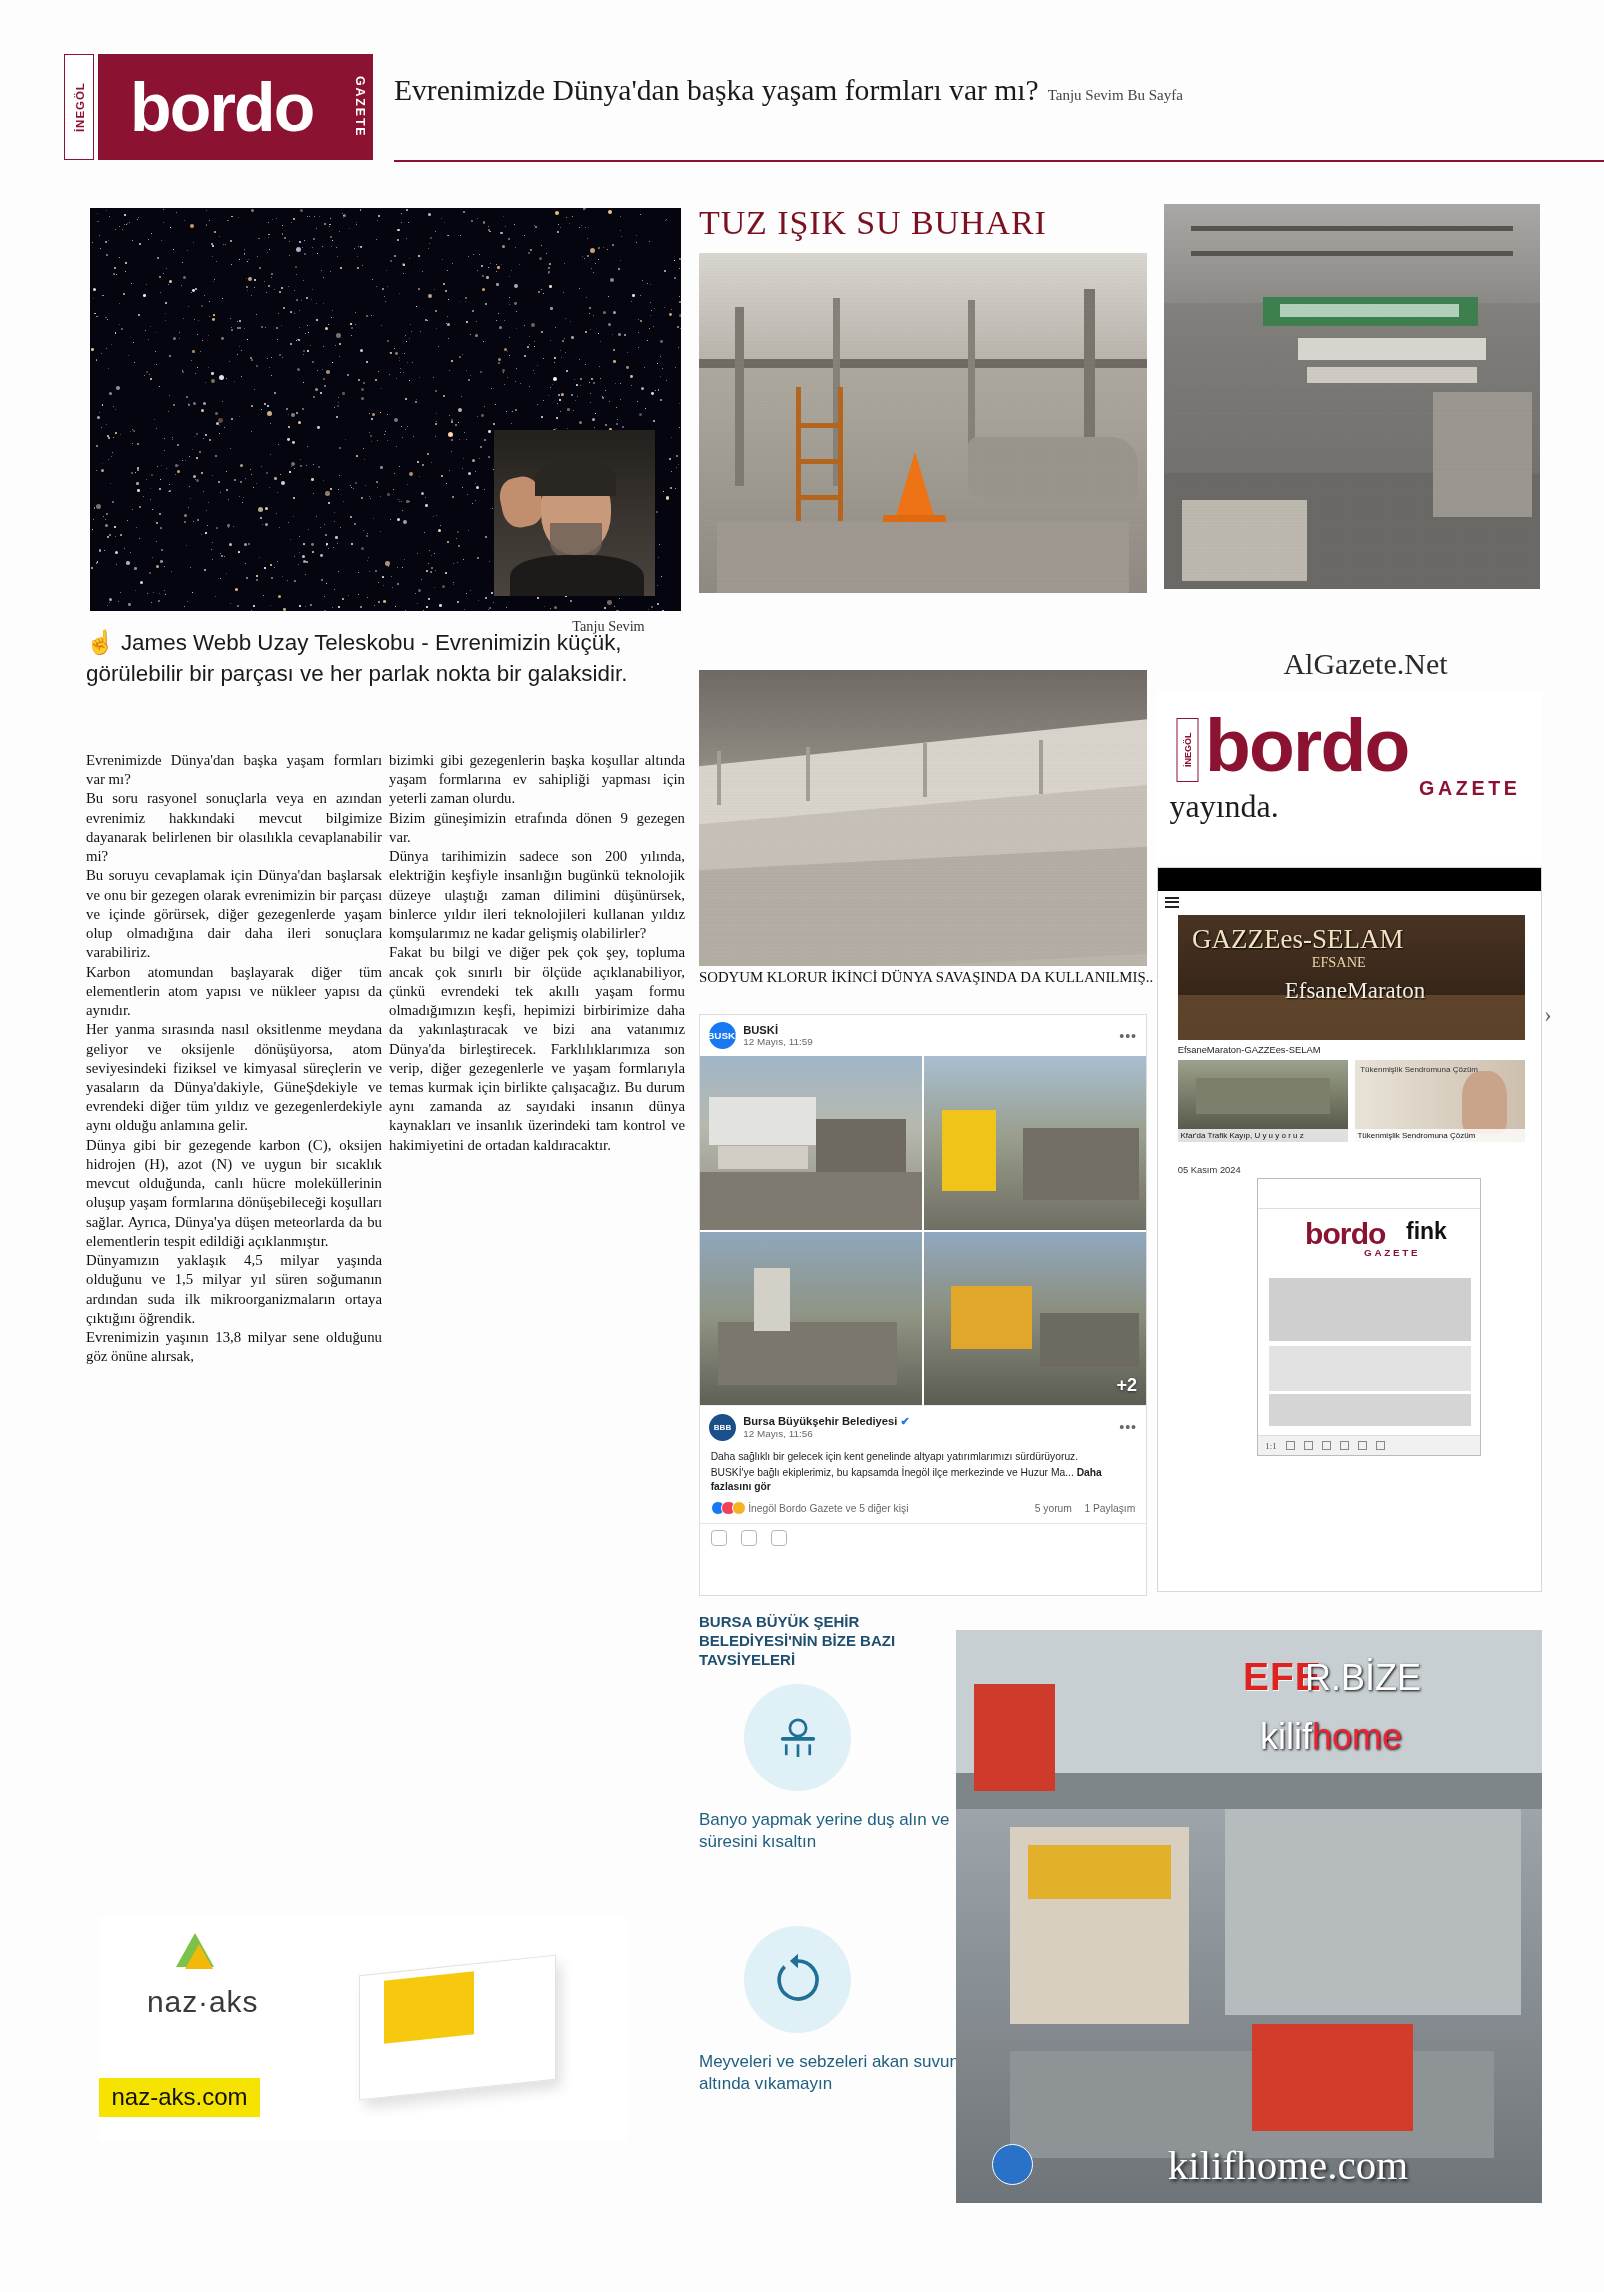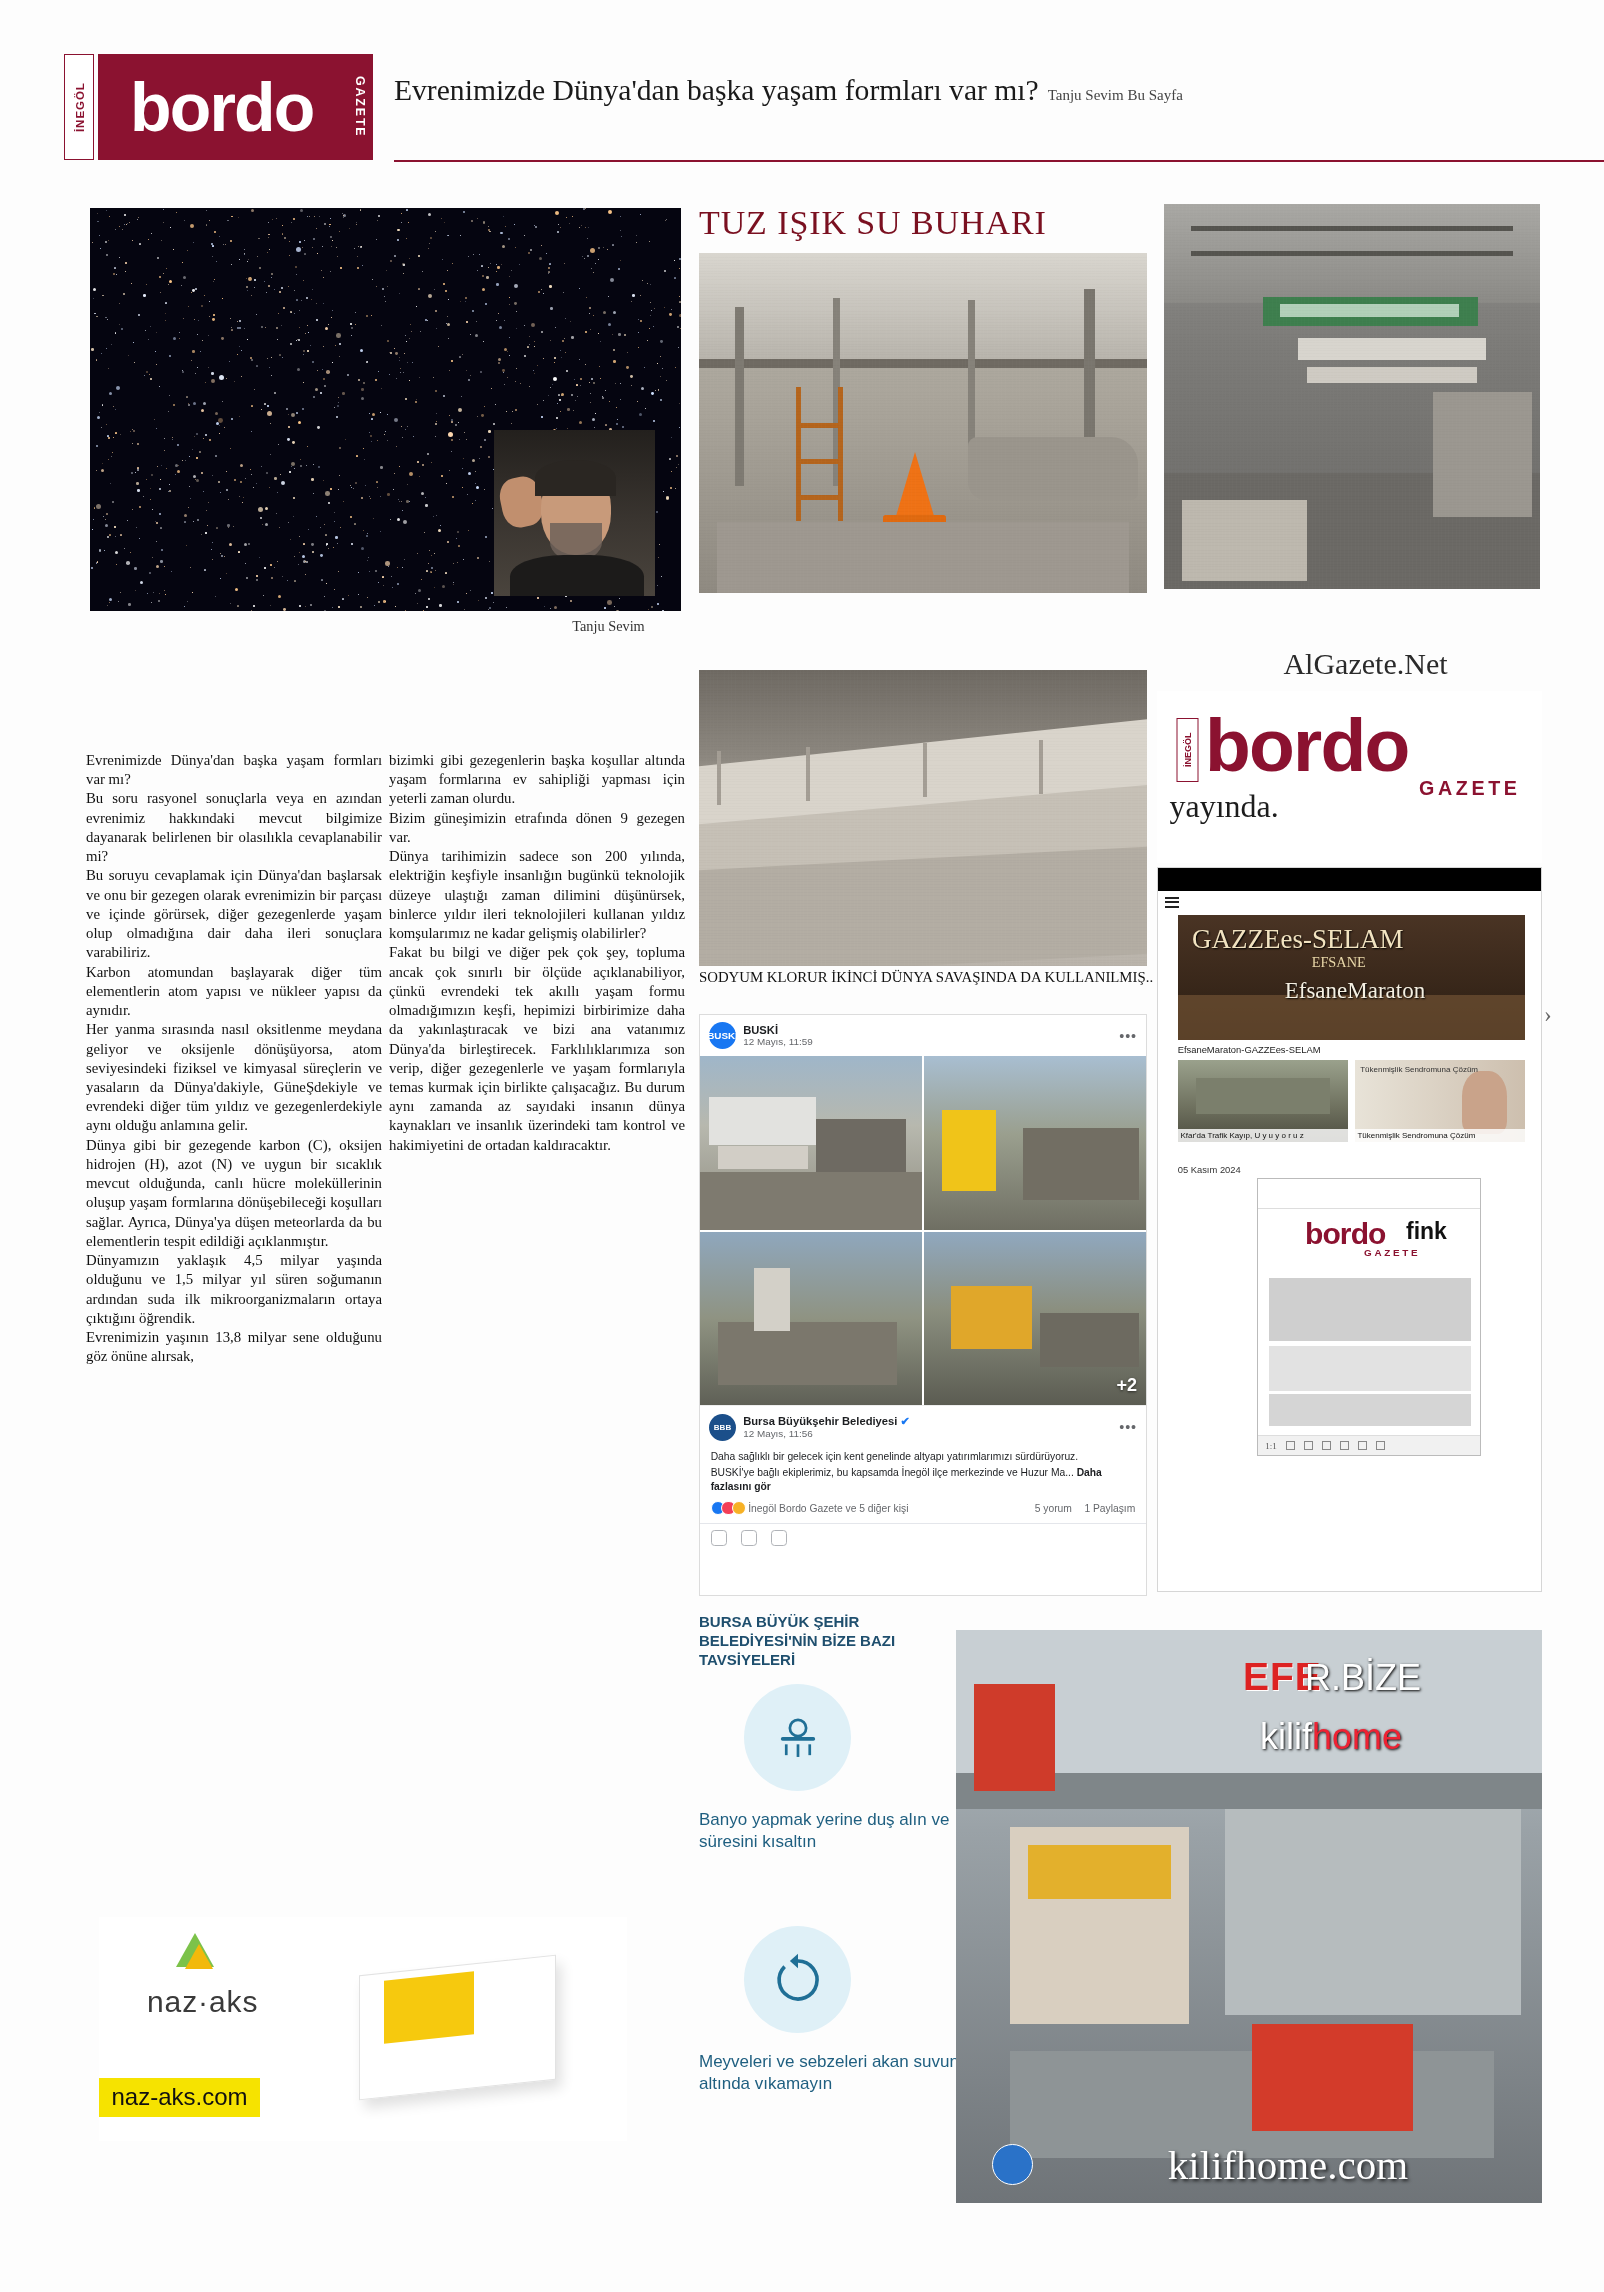--- a/index.html
+++ b/index.html
@@ -1695,20 +1695,24 @@
   <div class="portrait">
     <div class="bg"></div>
     <div class="hand"></div>
     <div class="face"></div>
     <div class="hair"></div>
     <div class="beard"></div>
     <div class="shirt"></div>
   </div>
   <div class="portrait-caption">Tanju Sevim</div>
 
+  <div class="headline">
+    <span class="hand-icon">☝</span>
+    <span>James Webb Uzay Teleskobu - Evrenimizin küçük, görülebilir bir parçası ve her parlak nokta bir galaksidir.</span>
+  </div>
 
   <div class="col-left">
     <p>Evrenimizde Dünya'dan başka yaşam formları var mı?</p>
     <p>Bu soru rasyonel sonuçlarla veya en azından evrenimiz hakkındaki mevcut bilgimize dayanarak belirlenen bir olasılıkla cevaplanabilir mi?</p>
     <p>Bu soruyu cevaplamak için Dünya'dan başlarsak ve onu bir gezegen olarak evrenimizin bir parçası ve içinde görürsek, diğer gezegenlerde yaşam olup olmadığına dair daha ileri sonuçlara varabiliriz.</p>
     <p>Karbon atomundan başlayarak diğer tüm elementlerin atom yapısı ve nükleer yapısı da aynıdır.</p>
     <p>Her yanma sırasında nasıl oksitlenme meydana geliyor ve oksijenle dönüşüyorsa, atom seviyesindeki fiziksel ve kimyasal süreçlerin ve yasaların da Dünya'dakiyle, GüneŞdekiyle ve evrendeki diğer tüm yıldız ve gezegenlerdekiyle aynı olduğu anlamına gelir.</p>
     <p>Dünya gibi bir gezegende karbon (C), oksijen hidrojen (H), azot (N) ve uygun bir sıcaklık mevcut olduğunda, canlı hücre moleküllerinin oluşup yaşam formlarına dönüşebileceği koşulları sağlar. Ayrıca, Dünya'ya düşen meteorlarda da bu elementlerin tespit edildiği açıklanmıştır.</p>
     <p>Dünyamızın yaklaşık 4,5 milyar yaşında olduğunu ve 1,5 milyar yıl süren soğumanın ardından suda ilk mikroorganizmaların ortaya çıktığını öğrendik.</p>
     <p>Evrenimizin yaşının 13,8 milyar sene olduğunu göz önüne alırsak,</p>

